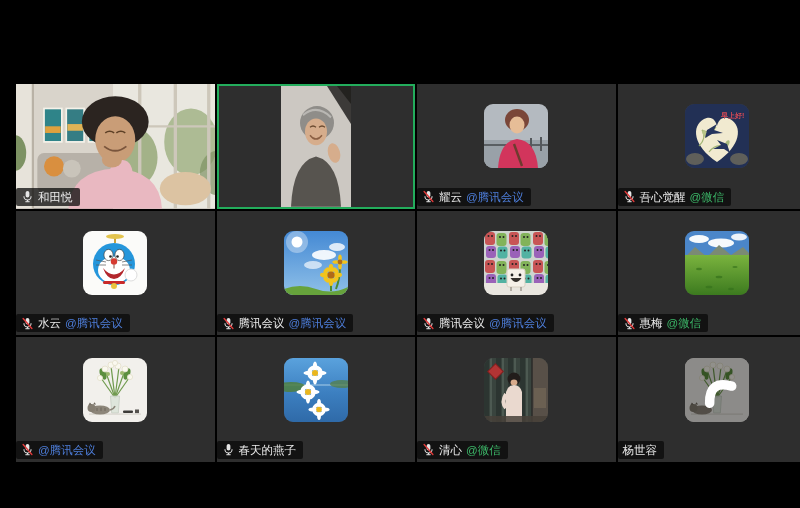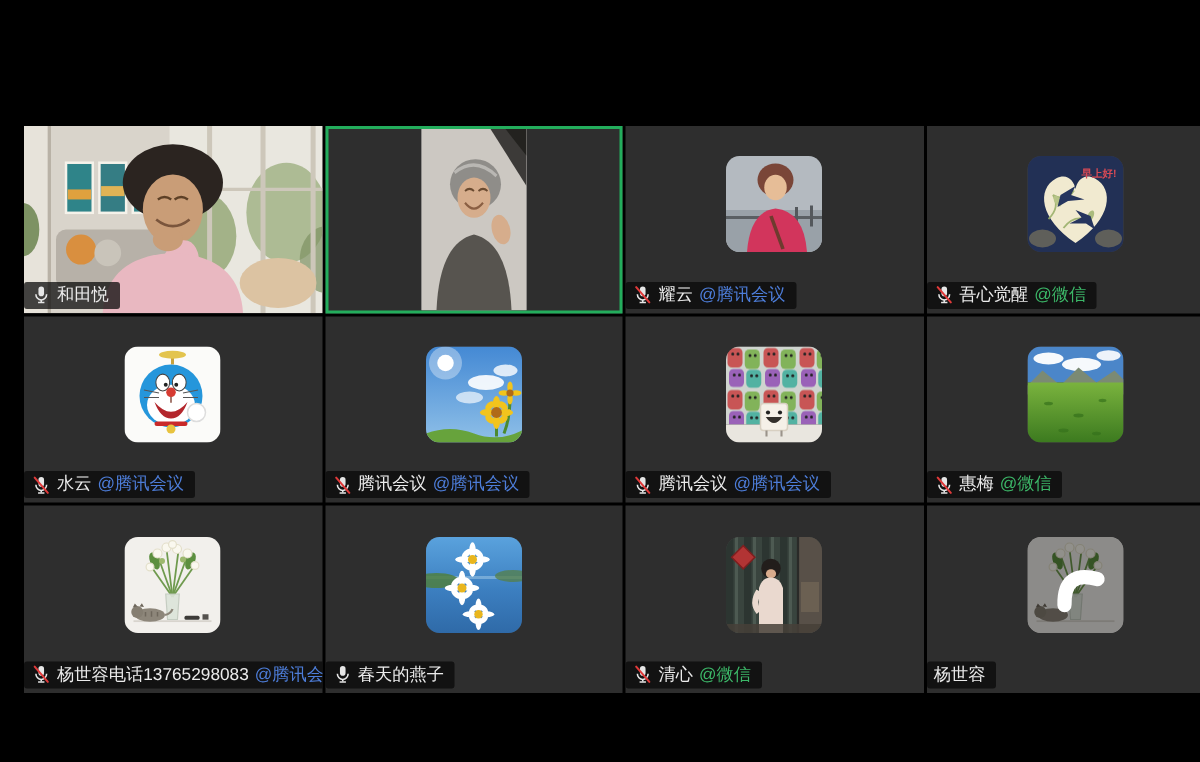--- a/index.html
+++ b/index.html
@@ -346,21 +346,20 @@
         <path d="M27 52 q4 -1 5 -4" stroke="#8d867a" stroke-width="1.5" fill="none"></path>
         <rect x="40" y="52.5" width="10" height="2.6" rx="1" fill="#3d3b38"></rect>
         <rect x="52" y="51.5" width="4" height="3.6" fill="#55524e"></rect>
       </svg>
     </div>
     <div class="label">
       <svg class="mic" viewBox="0 0 16 16">
           <use href="#sym-mic"></use>
           <line class="slash" x1="2.6" y1="1.8" x2="13.4" y2="14.2"></line>
         </svg>
-      <span class="pname">杨世容电话13765298083</span>
       <span class="psuffix sfx-blue">@腾讯会议</span>
     </div>
   </div>
 
   <div class="tile">
     <div class="avatar">
       <svg viewBox="0 0 64 64">
         <defs>
             <linearGradient id="g10" x1="0" y1="0" x2="0" y2="1">
           <stop offset="0" stop-color="#5aa2dd"></stop>

